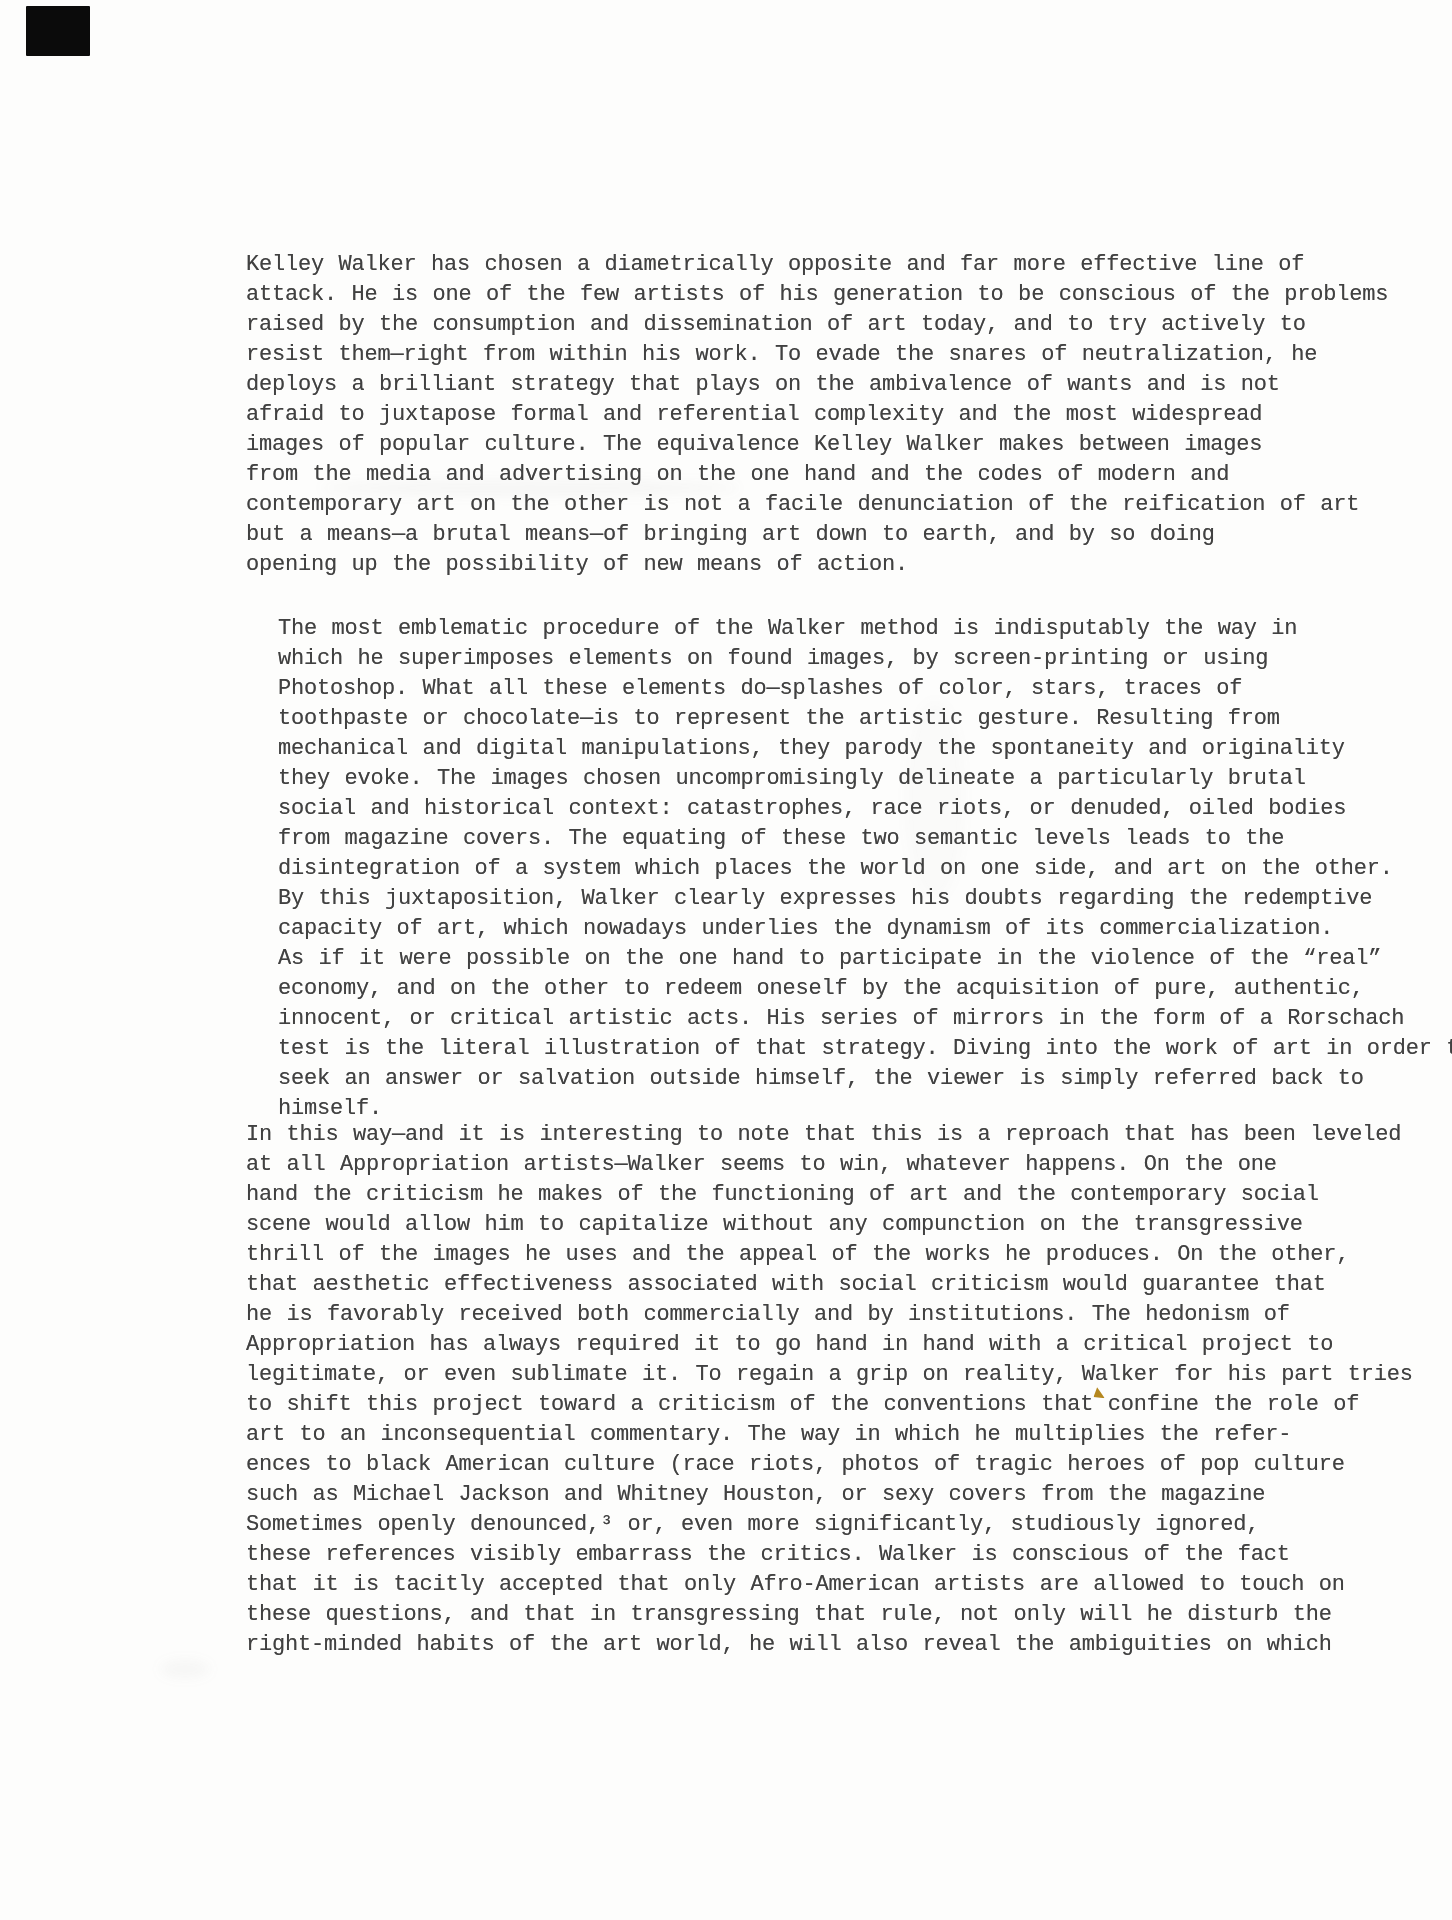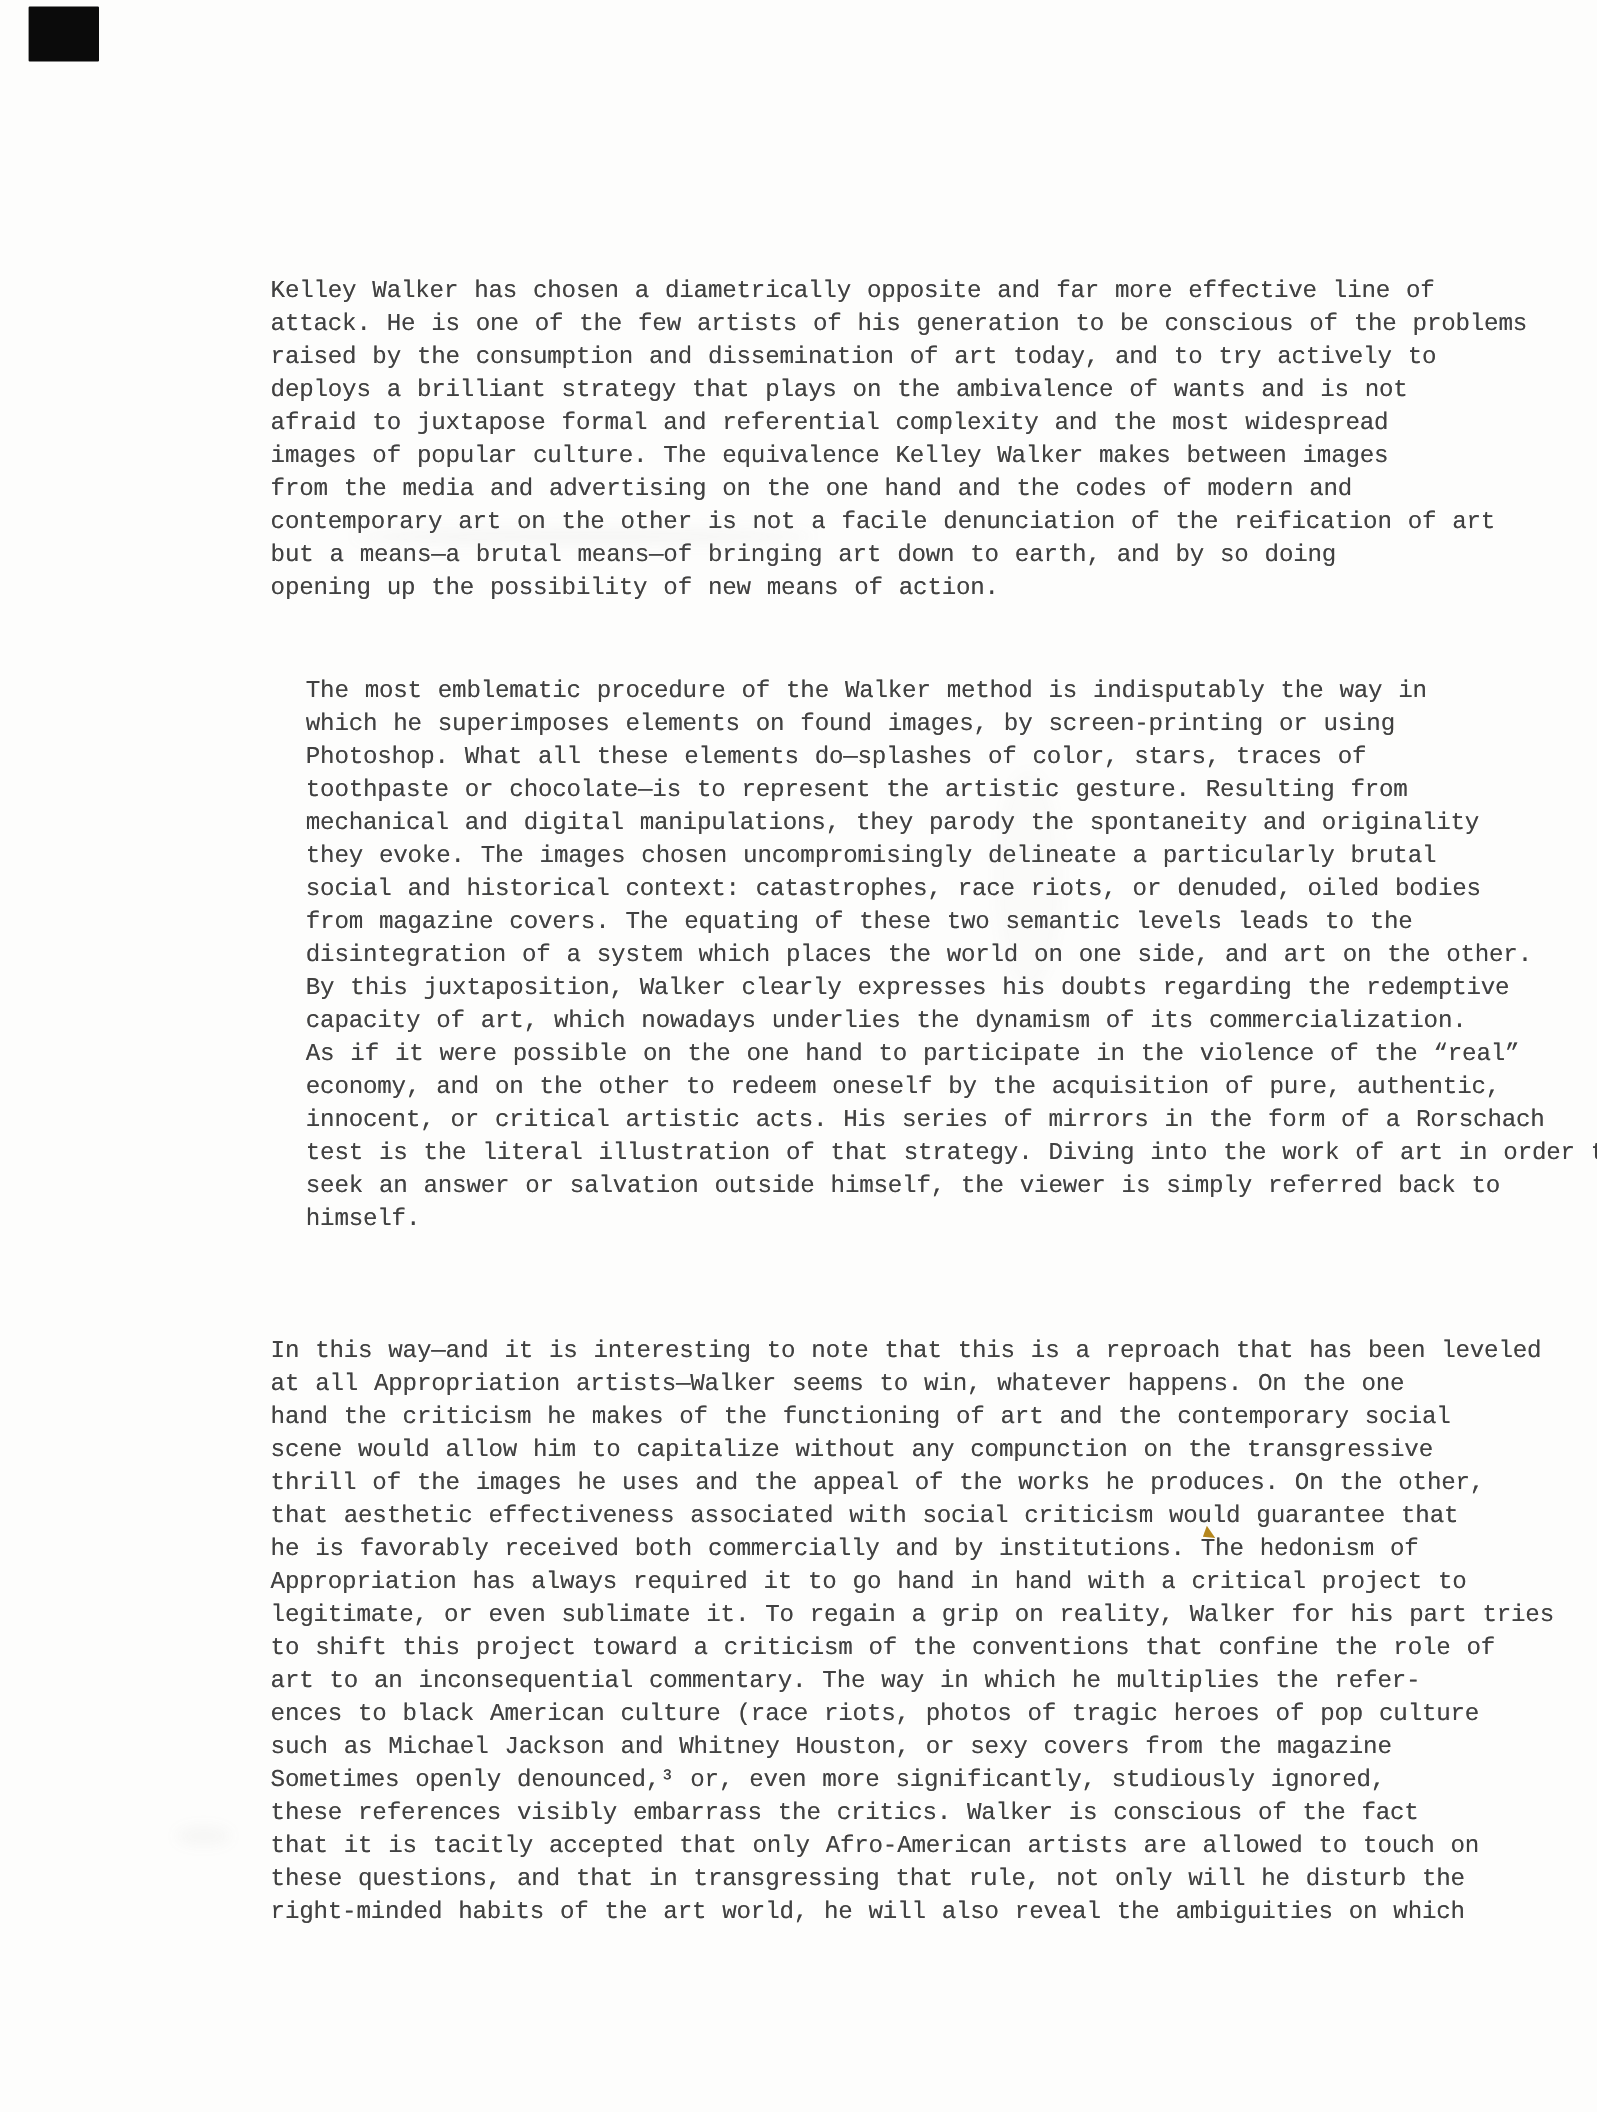--- a/index.html
+++ b/index.html
@@ -36,21 +36,21 @@
     font-size: 22px;
     letter-spacing: -0.2px;
     word-spacing: 1.5px;
   }
   .para {
     position: absolute;
     left: 0;
   }
   .para:nth-of-type(1) { top: 250px; }
   .para:nth-of-type(2) { top: 614px; margin-left: 32px; }
-  .para:nth-of-type(3) { top: 1214px; }
+  .para:nth-of-type(3) { top: 1120px; }
   .line {
     height: 30px;
     line-height: 30px;
     white-space: nowrap;
   }
   
   .textblock .line {
     text-shadow: 0 0 0.4px rgba(65,65,65,0.55);
   }
   
@@ -83,20 +83,21 @@
 
   <div class="smudge s1"></div>
   <div class="smudge s2"></div>
   <div class="smudge s3"></div>
 
   <div class="textblock">
       <div class="para">
         <div class="line">Kelley Walker has chosen a diametrically opposite and far more effective line of</div>
         <div class="line">attack. He is one of the few artists of his generation to be conscious of the problems</div>
         <div class="line">raised by the consumption and dissemination of art today, and to try actively to</div>
+        <div class="line">resist them—right from within his work. To evade the snares of neutralization, he</div>
         <div class="line">deploys a brilliant strategy that plays on the ambivalence of wants and is not</div>
         <div class="line">afraid to juxtapose formal and referential complexity and the most widespread</div>
         <div class="line">images of popular culture. The equivalence Kelley Walker makes between images</div>
         <div class="line">from the media and advertising on the one hand and the codes of modern and</div>
         <div class="line">contemporary art on the other is not a facile denunciation of the reification of art</div>
         <div class="line">but a means—a brutal means—of bringing art down to earth, and by so doing</div>
         <div class="line">opening up the possibility of new means of action.</div>
       </div>
       <div class="para">
         <div class="line">The most emblematic procedure of the Walker method is indisputably the way in</div>

